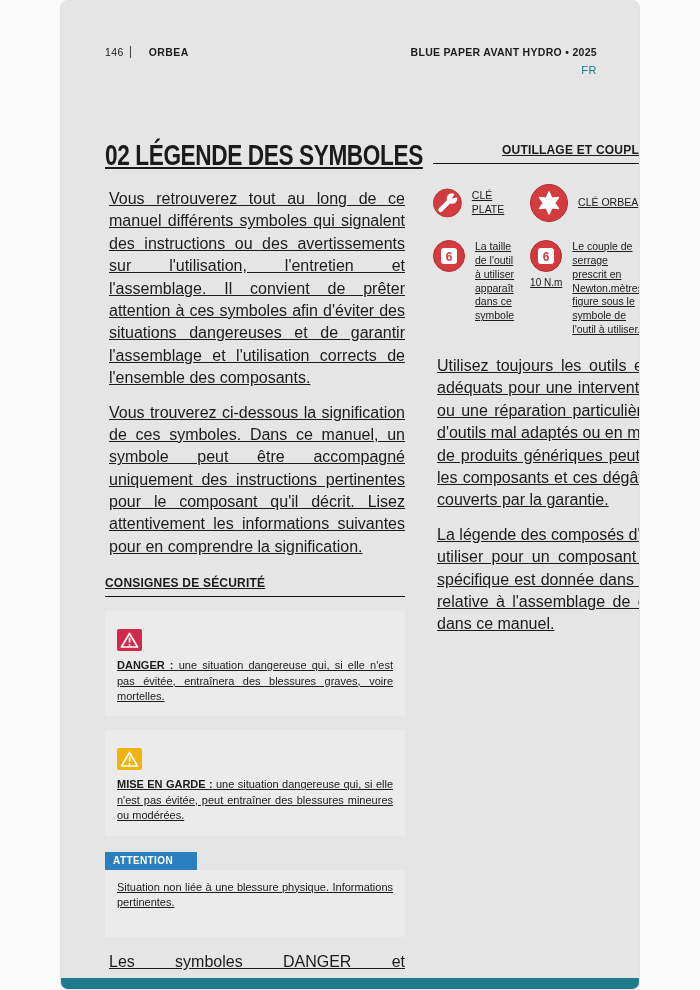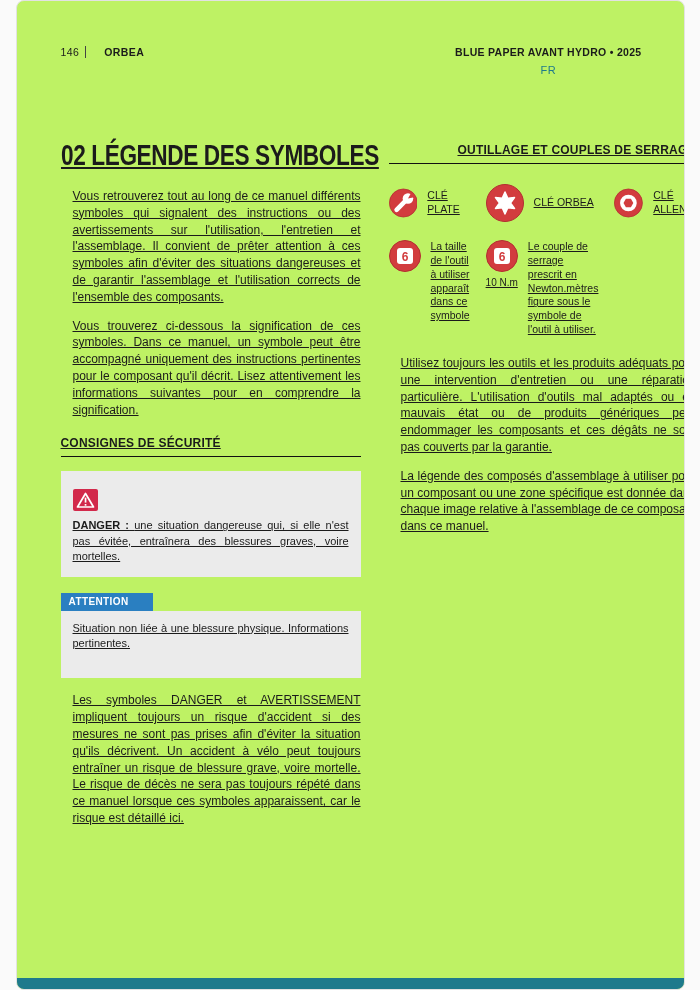--- a/index.html
+++ b/index.html
@@ -1,37 +1,37 @@
 <!DOCTYPE html>
 <html><head>
 <meta charset="utf-8">
 <style>
   html,body{margin:0;padding:0;background:#fafafa;}
   .page{
-    position:relative;width:669px;height:990px;margin:0 auto;background:#bef264;
+    position:relative;width:580px;height:990px;margin:0 auto;background:#e5e5e5;
     border:1px solid #e2e2e2;border-radius:8px;box-sizing:border-box;overflow:hidden;
     font-family:"Liberation Sans",sans-serif;color:#1b1b1b;
   }
   
   .hdr-left{position:absolute;top:45px;left:44px;display:flex;align-items:center;font-size:10.5px;letter-spacing:.4px;}
   .hdr-left .divider{display:inline-block;width:1px;height:12px;background:#444;margin:0 6px;}
   .hdr-left .brand{font-weight:bold;padding-left:12px;}
-  .hdr-right{position:absolute;top:45px;right:42px;text-align:center;margin-left:8px;}
+  .hdr-right{position:absolute;top:45px;right:42px;text-align:right;margin-left:8px;}
   .hdr-right .doc-title{font-size:10.5px;font-weight:bold;letter-spacing:.3px;}
   .hdr-right .lang{margin-top:6px;font-size:11px;font-weight:normal;color:#1e7a8c;letter-spacing:.5px;}
   
   .columns{position:absolute;top:138px;left:44px;right:42px;display:flex;gap:28px;text-decoration:underline;}
   .col-left{width:300px;flex:0 0 300px;}
   .col-right{flex:1;}
   
   h1.title{
     margin:0 0 16px 0;font-size:29px;font-weight:bold;letter-spacing:-.5px;white-space:nowrap;
     transform:scaleX(.78);transform-origin:0 50%;
   }
-  p.body{font-size:12px;line-height:1.4;text-align:justify;margin:0 0 12px 12px;}
+  p.body{font-size:16px;line-height:1.4;text-align:justify;margin:0 0 12px 4px;}
   .sec-heading{
     font-size:12px;font-weight:bold;letter-spacing:.2px;
     padding-bottom:6px;border-bottom:1px solid #111;margin:18px 0 14px 0;
   }
   .col-right .sec-heading:first-child{margin-top:4px;text-align:right;}
   
   .warn-box{background:#ebebeb;padding:18px 12px 12px 12px;margin-bottom:14px;}
   .warn-box svg{display:block;margin-bottom:7px;}
   .warn-box p{font-size:11px;line-height:1.4;text-align:justify;margin:0;}
   
@@ -82,20 +82,29 @@
           <path d="M12.5 4.5 L20.5 18 L4.5 18 Z" fill="none" stroke="#ffffff" stroke-width="1.7" stroke-linejoin="round"></path>
           <rect x="11.7" y="8.6" width="1.7" height="5" fill="#ffffff"></rect>
           <rect x="11.7" y="15" width="1.7" height="1.7" fill="#ffffff"></rect>
         </svg>
         <p><b>DANGER :</b> <span>une situation dangereuse qui, si elle n'est pas évitée, entraînera des blessures graves, voire mortelles.</span></p>
       </div>
 
       
 
       
+      <div class="warn-box">
+        <svg width="25" height="22" viewBox="0 0 25 22">
+          <rect width="25" height="22" rx="2" fill="#f0b20d"></rect>
+          <path d="M12.5 4.5 L20.5 18 L4.5 18 Z" fill="none" stroke="#ffffff" stroke-width="1.7" stroke-linejoin="round"></path>
+          <rect x="11.7" y="8.6" width="1.7" height="5" fill="#ffffff"></rect>
+          <rect x="11.7" y="15" width="1.7" height="1.7" fill="#ffffff"></rect>
+        </svg>
+        <p><b>MISE EN GARDE :</b> <span>une situation dangereuse qui, si elle n'est pas évitée, peut entraîner des blessures mineures ou modérées.</span></p>
+      </div>
 
       
       <div class="attention-tag">ATTENTION</div>
       <div class="attention-box">
         <p>Situation non liée à une blessure physique. Informations pertinentes.</p>
       </div>
 
       <p class="body">Les symboles DANGER et AVERTISSEMENT impliquent toujours un risque d'accident si des mesures ne sont pas prises afin d'éviter la situation qu'ils décrivent. Un accident à vélo peut toujours entraîner un risque de blessure grave, voire mortelle. Le risque de décès ne sera pas toujours répété dans ce manuel lorsque ces symboles apparaissent, car le risque est détaillé ici.</p>
     </div>
 

